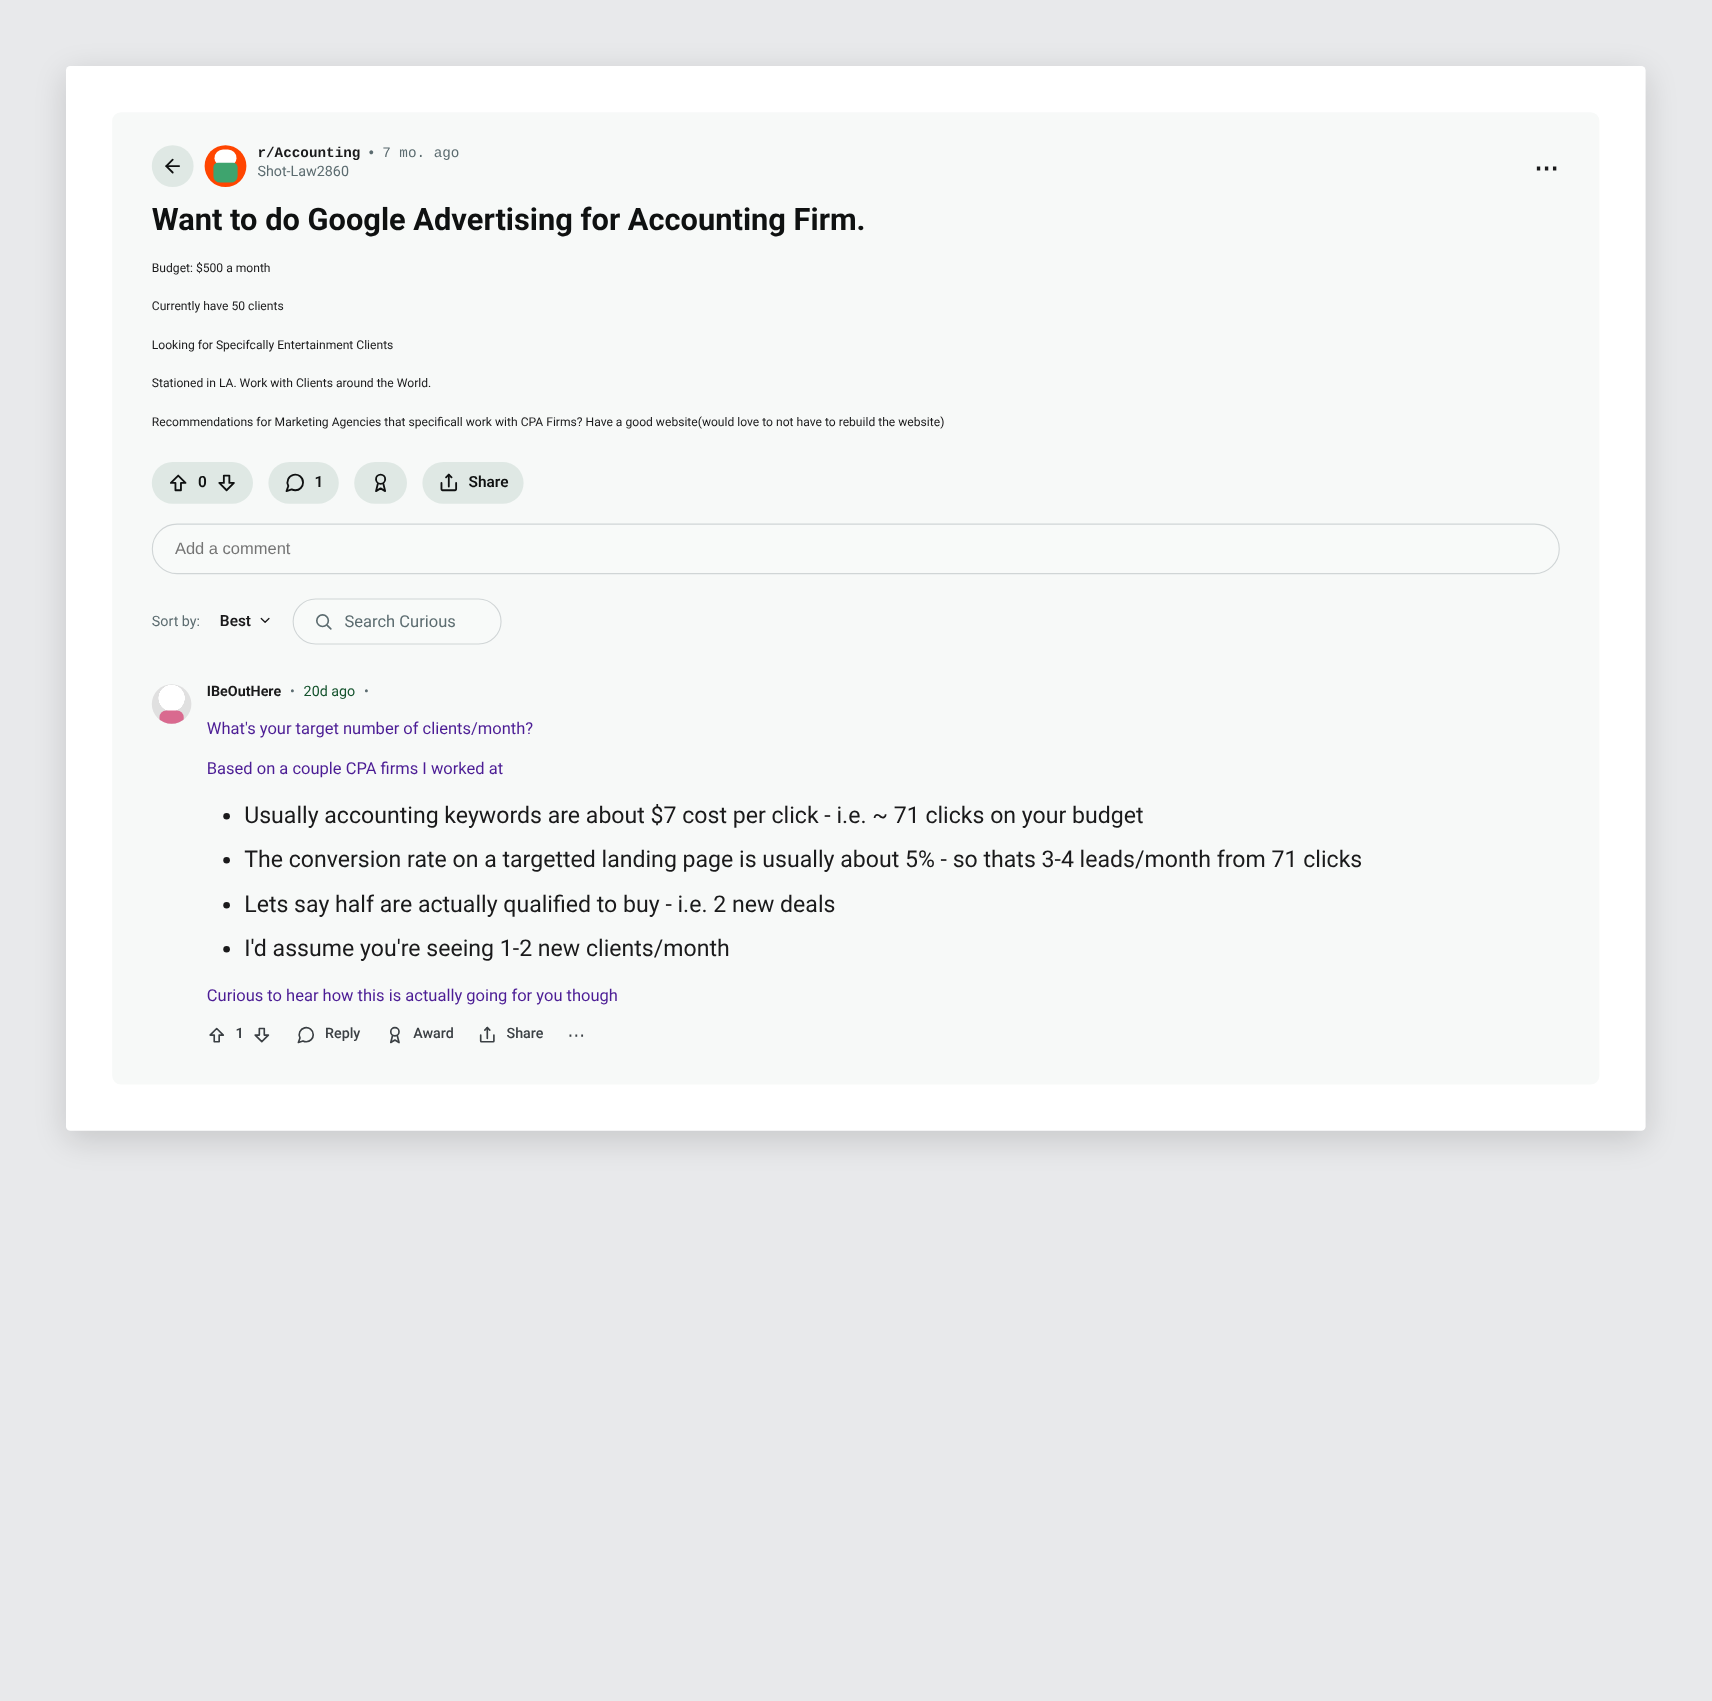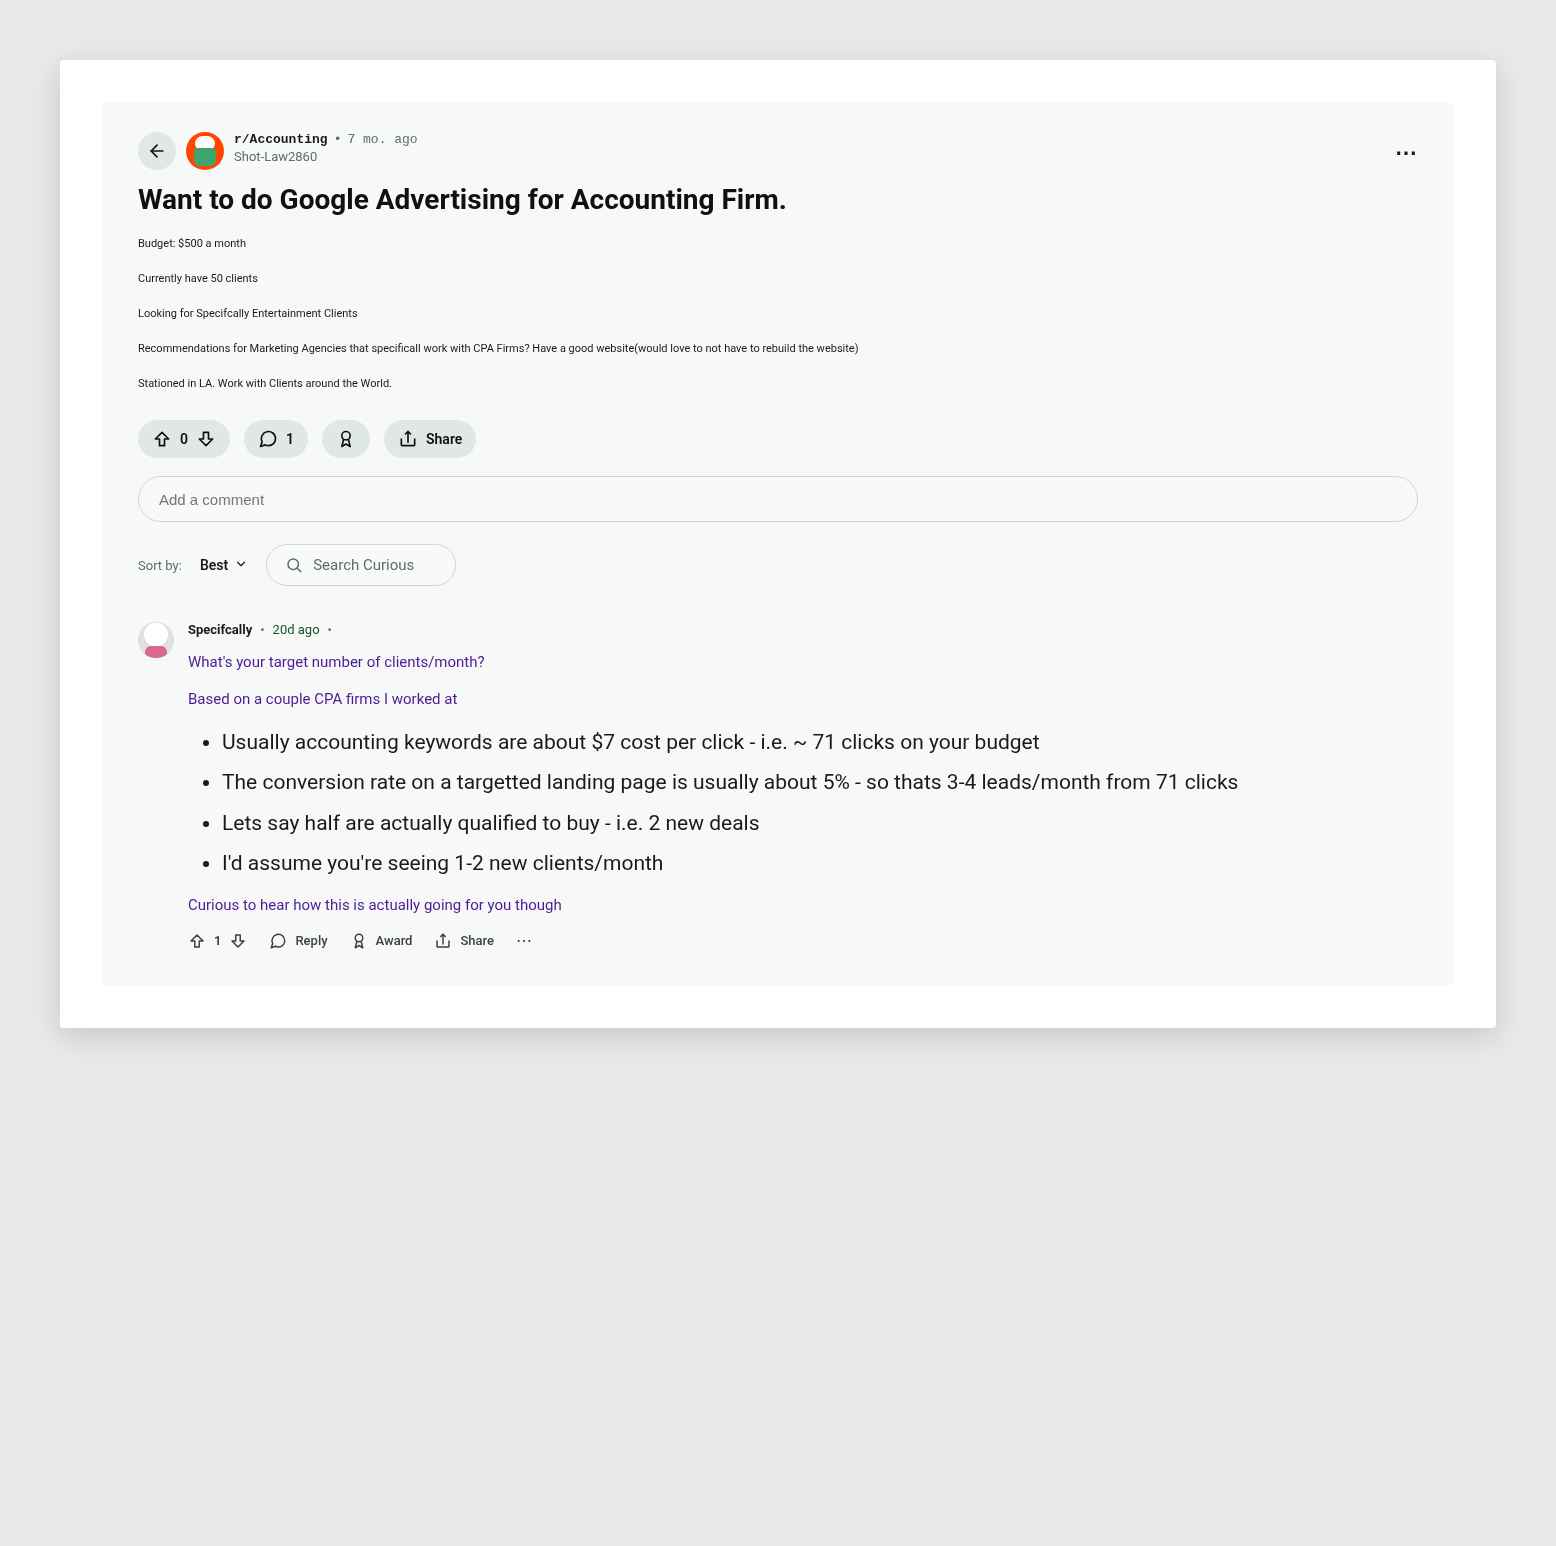--- a/index.html
+++ b/index.html
@@ -288,22 +288,22 @@
       </div>
       <div class="more-btn">⋯</div>
     </div>
 
     <h1 class="post-title">Want to do Google Advertising for Accounting Firm.</h1>
 
     <div class="post-body">
       <p>Budget: $500 a month</p>
       <p>Currently have 50 clients</p>
       <p>Looking for Specifcally Entertainment Clients</p>
+      <p>Stationed in LA. Work with Clients around the World.</p>
       <p>Recommendations for Marketing Agencies that specificall work with CPA Firms? Have a good website(would love to not have to rebuild the website)</p>
-      <p>Stationed in LA. Work with Clients around the World.</p>
     </div>
 
     <div class="action-bar">
       <div class="pill">
         <svg class="icon-svg" width="20" height="20" viewBox="0 0 24 24" fill="none" stroke="#0f1111" stroke-width="2" stroke-linecap="round" stroke-linejoin="round">
             <path d="M12 4l8 8h-5v8h-6v-8H4z"></path>
           </svg>
         <span>0</span>
         <svg class="icon-svg" width="20" height="20" viewBox="0 0 24 24" fill="none" stroke="#0f1111" stroke-width="2" stroke-linecap="round" stroke-linejoin="round">
             <path d="M12 20l-8-8h5V4h6v8h5z"></path>
@@ -347,21 +347,21 @@
             <line x1="21" y1="21" x2="16.65" y2="16.65"></line>
           </svg>
         <span>Search Curious</span>
       </div>
     </div>
 
     <div class="comment">
       <div class="comment-avatar"></div>
       <div class="comment-body">
         <div class="comment-meta">
-          <span class="comment-author">Specifcally</span>
+          <span class="comment-author">IBeOutHere</span>
           <span class="dot">•</span>
           <span class="comment-age">20d ago</span>
           <span class="dot">•</span>
         </div>
         <div class="comment-text">
           <p>What's your target number of clients/month?</p>
           <p>Based on a couple CPA firms I worked at</p>
           <ul>
             <li>Usually accounting keywords are about $7 cost per click - i.e. ~ 71 clicks on your budget</li>
             <li>The conversion rate on a targetted landing page is usually about 5% - so thats 3-4 leads/month from 71 clicks</li>

